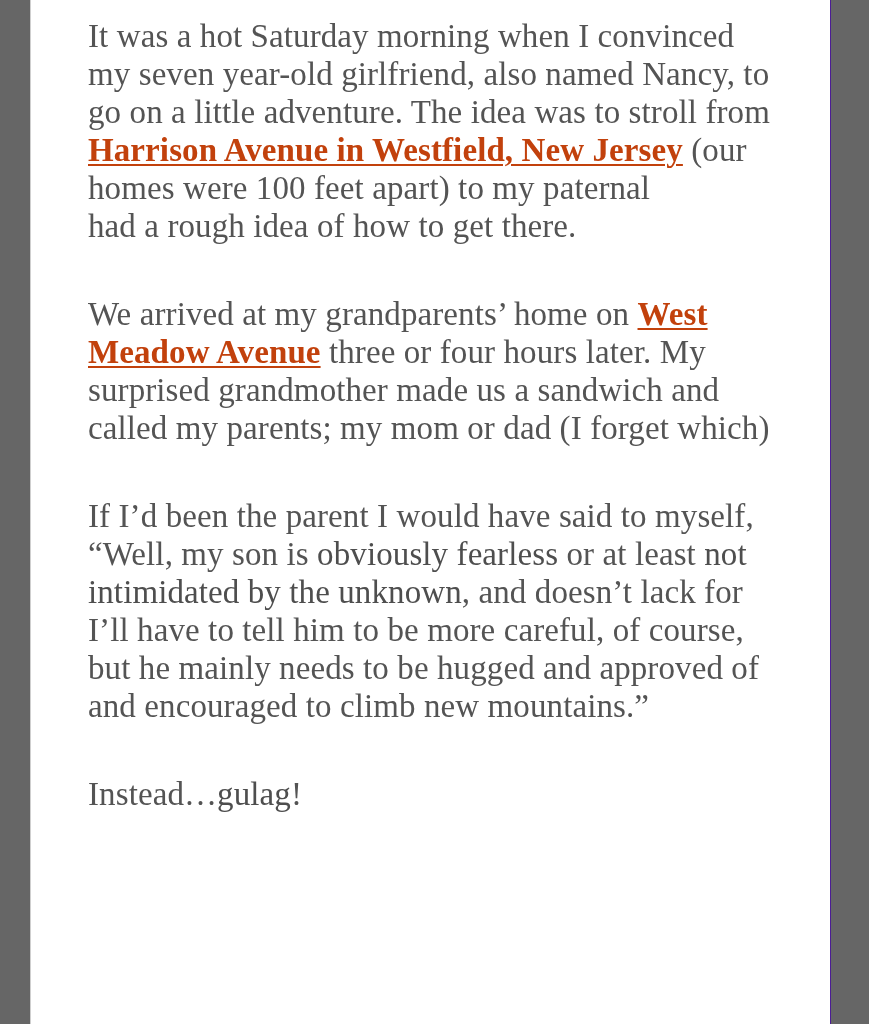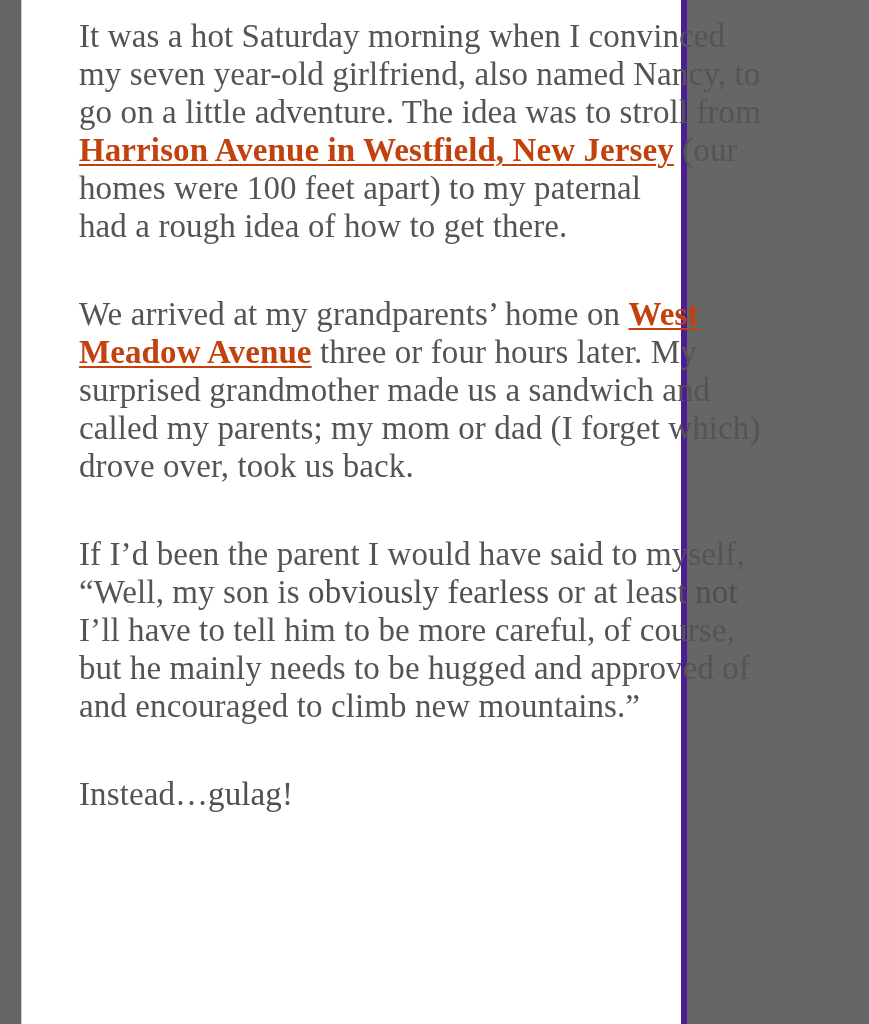--- a/index.html
+++ b/index.html
@@ -14,27 +14,27 @@
   .gutter {
     position: absolute;
     top: 0;
     height: 100%;
     background: #666666;
   }
   .gutter-left  { left: 0;  width: 30px; }
   .gutter-right { right: 0; width: 36px; }
   .sheet {
     position: absolute;
-    left: 21px;
+    left: 30px;
     top: 0;
-    width: 666px;
+    width: 801px;
     height: 100%;
     background: #ffffff;
     border-left: 1px solid #cfcfcf;
-    border-right: 6px solid #4c1d95;
+    border-right: 1px solid #4c1d95;
     box-sizing: border-box;
   }
   .article {
     padding: 17px 38px 0 57px;
     font-size: 33px;
     line-height: 38px;
     color: #545454;
     letter-spacing: 0.1px;
   }
   .para { margin: 0 0 50px 0; }
@@ -63,25 +63,25 @@
         <span class="line"><span>go on a little adventure. The idea was to stroll from</span></span>
         <span class="line"><a href="#">Harrison Avenue in Westfield, New Jersey</a><span> (our</span></span>
         <span class="line"><span>homes were 100 feet apart) to my paternal</span></span>
         <span class="line"><span>had a rough idea of how to get there.</span></span>
       </p>
       <p class="para">
         <span class="line"><span>We arrived at my grandparents’ home on </span><a href="#">West</a></span>
         <span class="line"><a href="#">Meadow Avenue</a><span> three or four hours later. My</span></span>
         <span class="line"><span>surprised grandmother made us a sandwich and</span></span>
         <span class="line"><span>called my parents; my mom or dad (I forget which)</span></span>
-        <span class="line"><span>drove over, took us back.</span></span>
       </p>
       <p class="para">
         <span class="line"><span>If I’d been the parent I would have said to myself,</span></span>
         <span class="line"><span>“Well, my son is </span><strong>obviously fearless</strong><span> or at least </span><strong>not</strong></span>
+        <span class="line"><strong>intimidated by the unknown</strong><span>, and doesn’t lack for</span></span>
         <span class="line"><span>I’ll have to tell him to be more careful, of course,</span></span>
         <span class="line"><span>but he mainly needs to be hugged and approved of</span></span>
         <span class="line"><span>and encouraged to climb new mountains.”</span></span>
       </p>
       <p class="para">
         <span class="line"><span>Instead…</span><strong>gulag</strong><span>!</span></span>
       </p>
     </div>
 </div>
 

